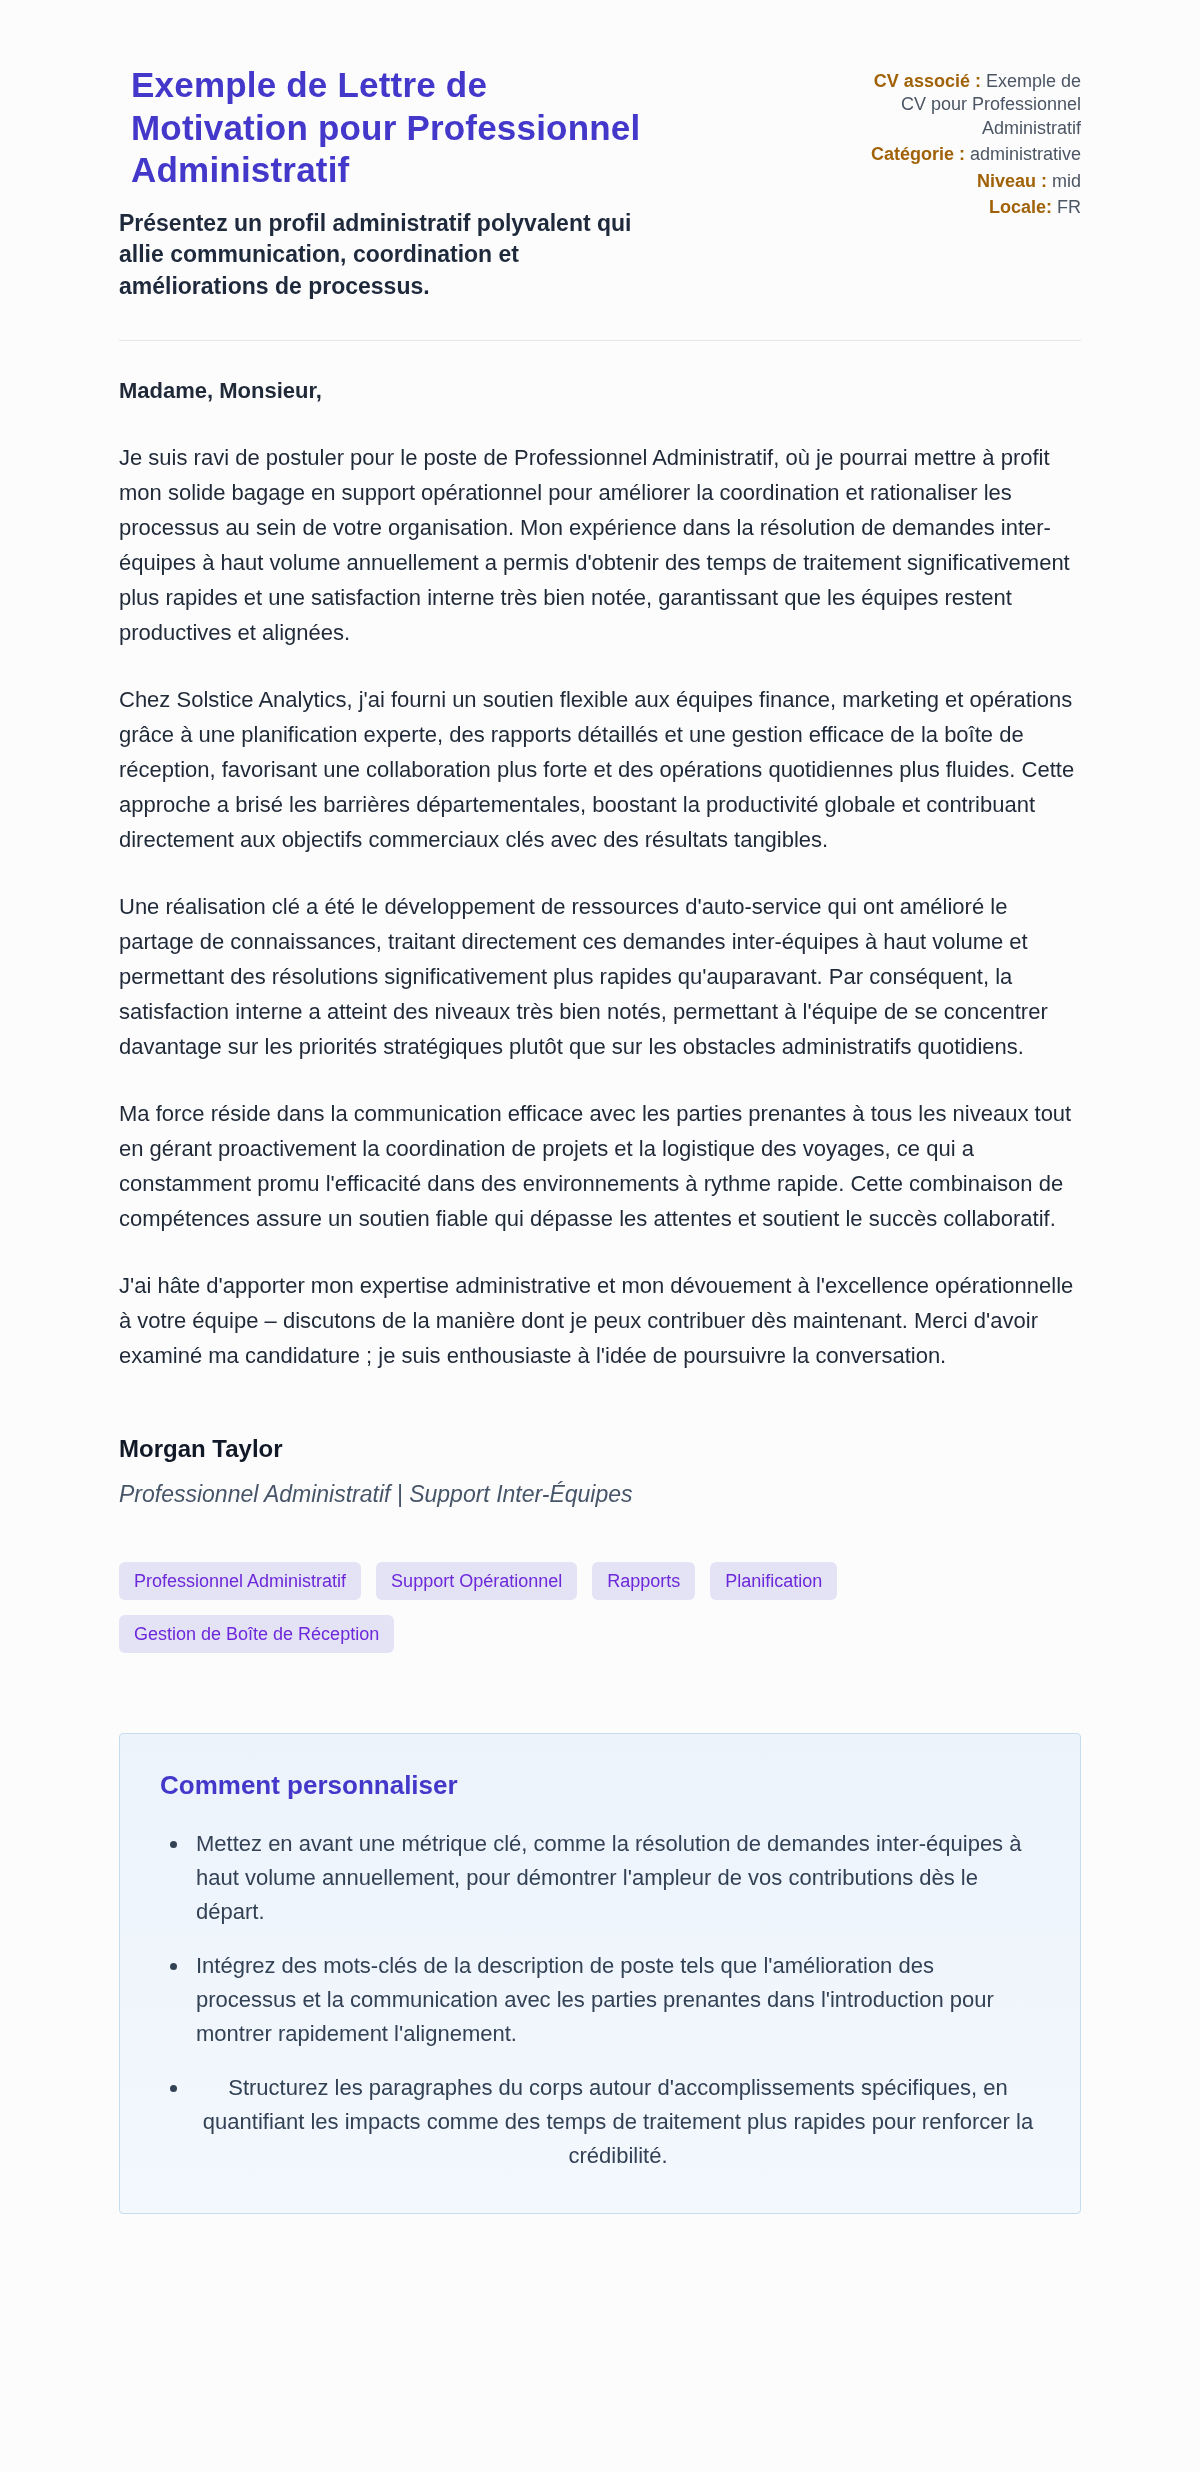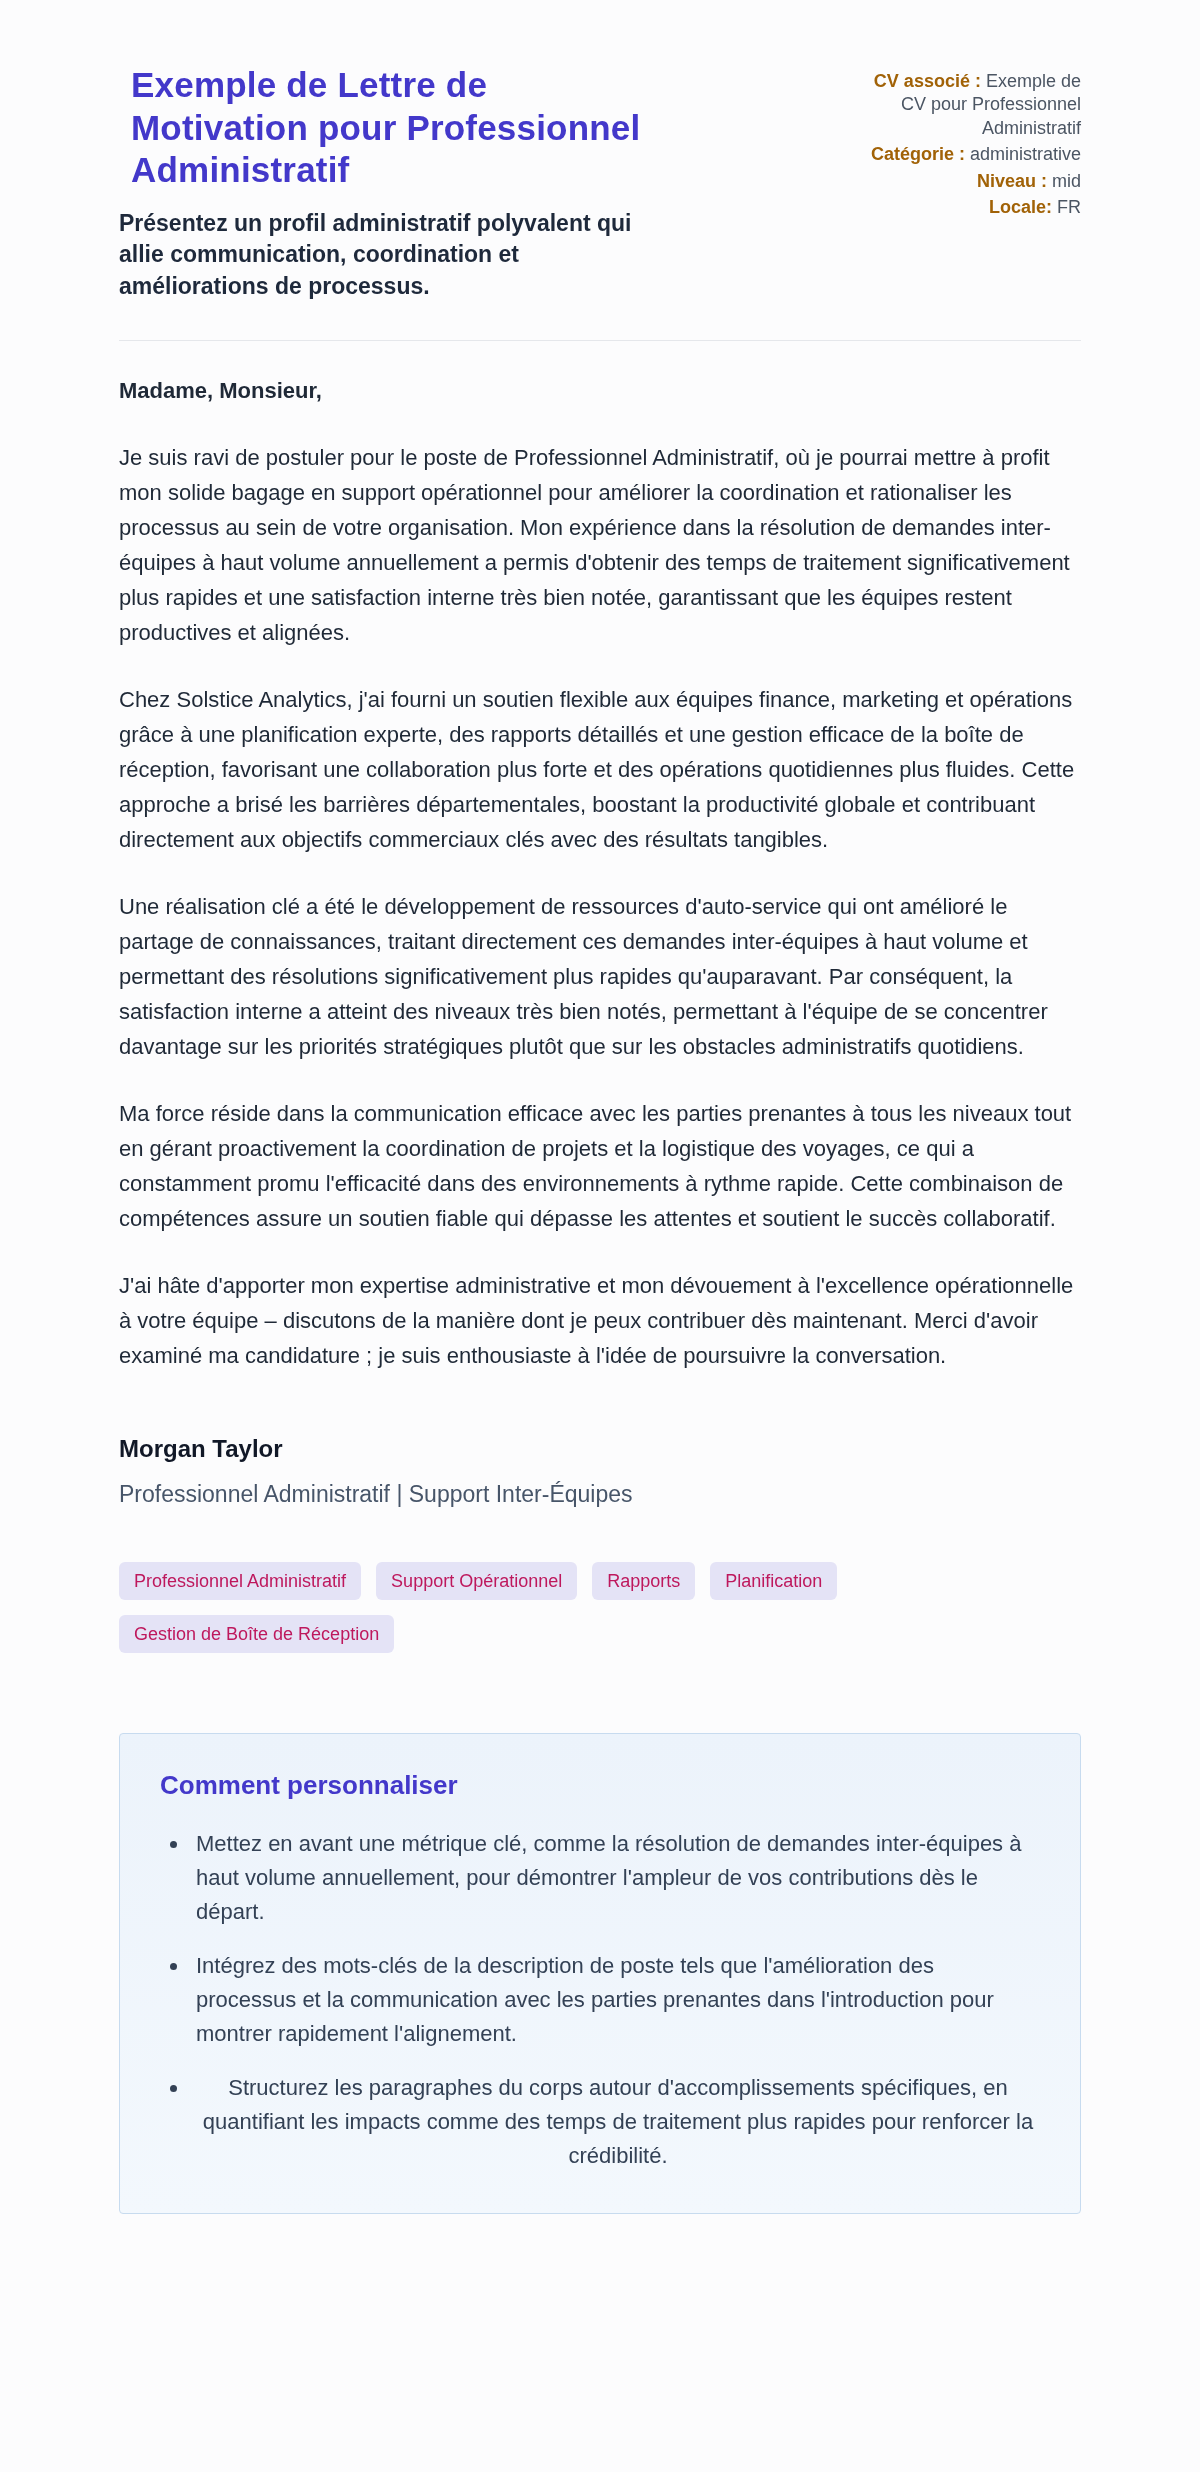--- a/index.html
+++ b/index.html
@@ -79,33 +79,34 @@
   .signature-name {
     margin-top: 62px;
     font-size: 24px;
     font-weight: bold;
     color: #111827;
   }
   .signature-role {
     margin-top: 18px;
     font-size: 23px;
     color: #475569;
+    font-style: italic;
   }
 
   
   .tag-list {
     margin-top: 54px;
     display: flex;
     flex-wrap: wrap;
     gap: 15px;
   }
   .tag {
     display: inline-block;
     background: #e4e3f6;
-    color: #be185d;
+    color: #6d28d9;
     font-size: 18px;
     line-height: 1;
     padding: 10px 15px;
     border-radius: 6px;
     cursor: pointer;
     text-align: center;
   }
 
   
   .tips-box {

